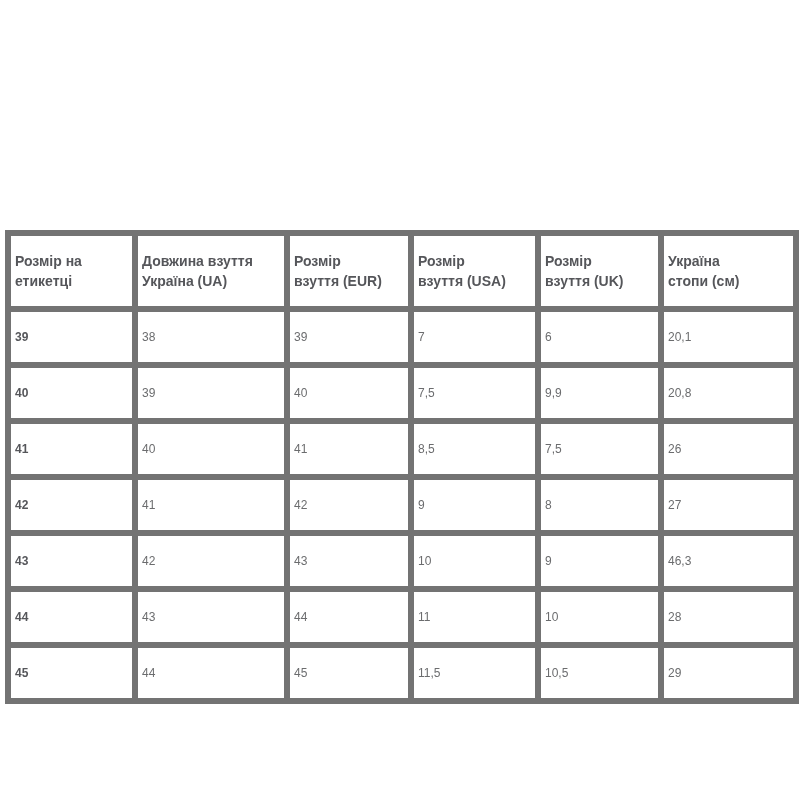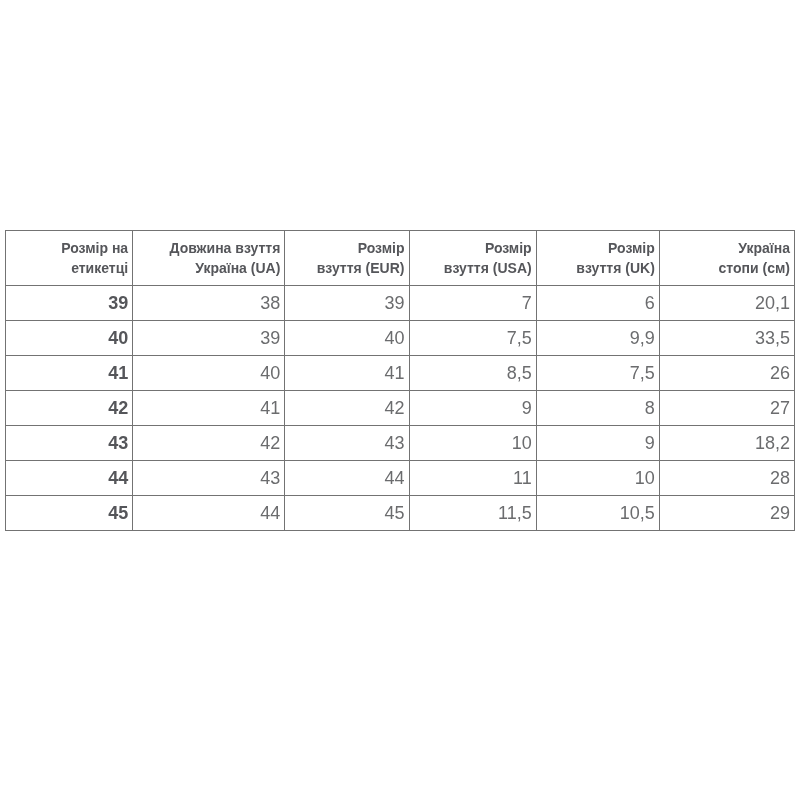--- a/index.html
+++ b/index.html
@@ -19,35 +19,35 @@
     position: absolute;
     left: 5px;
     top: 230px;
     width: 790px;
     border-collapse: collapse;
     table-layout: fixed;
     background: #ffffff;
   }
   table.size-table th,
   table.size-table td {
-    border: 1px solid #737373;
-    text-align: right;
+    border: 6px solid #737373;
+    text-align: left;
     vertical-align: middle;
-    padding: 0 4px;
+    padding: 8px 4px;
   }
   table.size-table th {
     height: 54px;
     font-size: 14px;
     font-weight: bold;
     color: #55565a;
     line-height: 1.45;
   }
   table.size-table td {
     height: 34px;
-    font-size: 18px;
+    font-size: 12px;
     font-weight: normal;
     color: #6b6c6e;
   }
   table.size-table td.first-col {
     font-weight: bold;
     color: #55565a;
   }
   .hline { display: block; }
 </style>
 </head>
@@ -99,21 +99,21 @@
           <td>7</td>
           <td>6</td>
           <td>20,1</td>
         </tr>
         <tr>
           <td class="first-col">40</td>
           <td>39</td>
           <td>40</td>
           <td>7,5</td>
           <td>9,9</td>
-          <td>33,5</td>
+          <td>20,8</td>
         </tr>
         <tr>
           <td class="first-col">41</td>
           <td>40</td>
           <td>41</td>
           <td>8,5</td>
           <td>7,5</td>
           <td>26</td>
         </tr>
         <tr>
@@ -123,21 +123,21 @@
           <td>9</td>
           <td>8</td>
           <td>27</td>
         </tr>
         <tr>
           <td class="first-col">43</td>
           <td>42</td>
           <td>43</td>
           <td>10</td>
           <td>9</td>
-          <td>18,2</td>
+          <td>46,3</td>
         </tr>
         <tr>
           <td class="first-col">44</td>
           <td>43</td>
           <td>44</td>
           <td>11</td>
           <td>10</td>
           <td>28</td>
         </tr>
         <tr>

